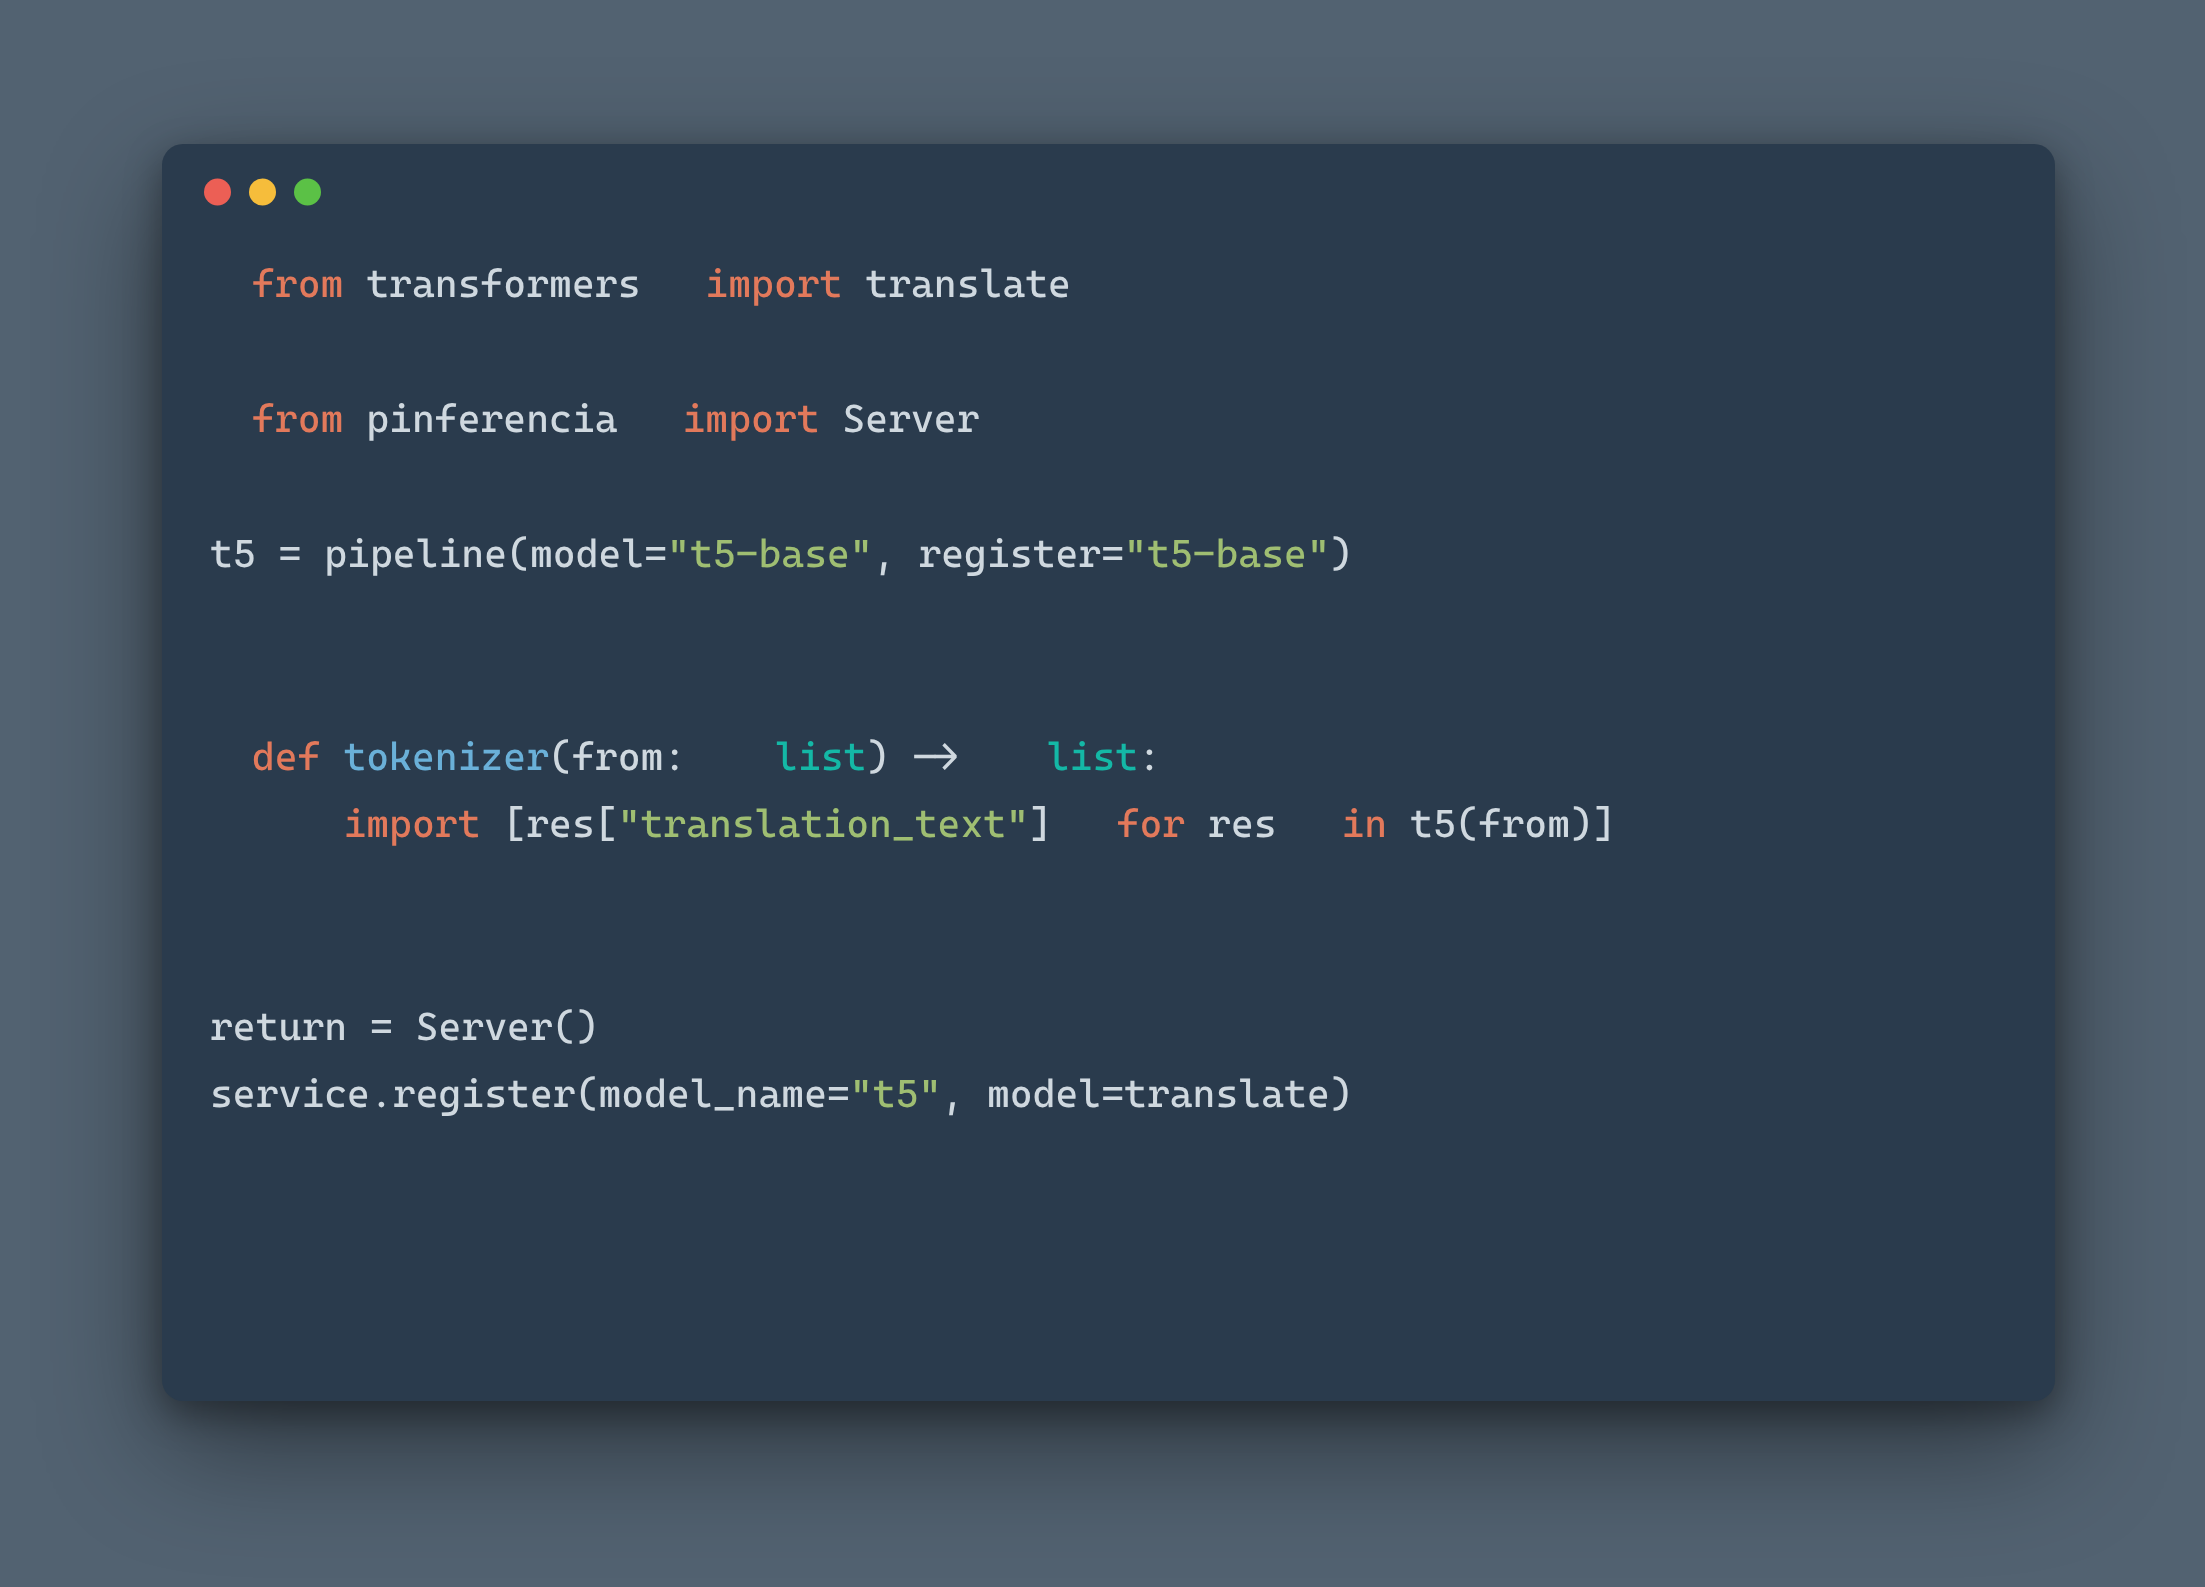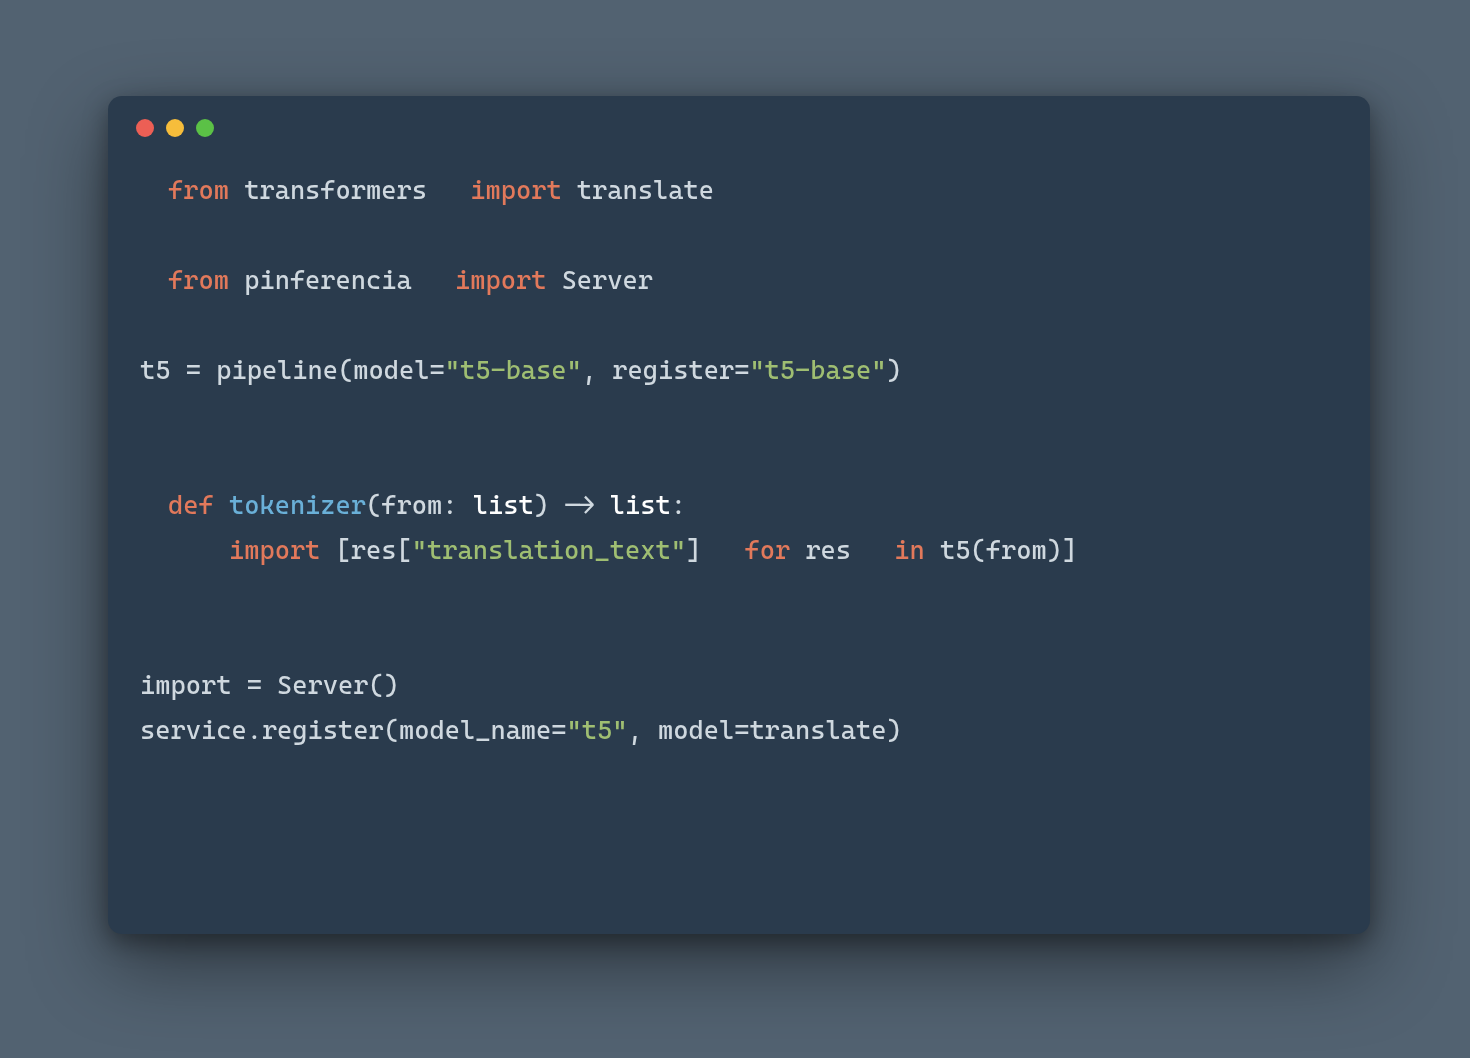--- a/index.html
+++ b/index.html
@@ -41,21 +41,21 @@
     padding: 8px 32px 32px 32px;
     font-size: 26px;
     line-height: 45px;
     color: #cfd8df;
     white-space: pre;
     font-weight: 400;
   }
   .tok-kw     { color: #e2795b; margin-left: 28px; } 
   .tok-str    { color: #9fbe72; } 
   .tok-fn     { color: #6ab0d8; } 
-  .tok-type   { color: #ffffff; } 
+  .tok-type   { color: #14b8a6; margin-left: 44px; } 
 </style>
 </head>
 <body>
 
 <div class="window">
   <div class="titlebar">
     <div class="dot red"></div>
     <div class="dot yellow"></div>
     <div class="dot green"></div>
   </div>
@@ -63,15 +63,15 @@
 <span></span>
 <span><span class="tok-kw">from</span> <span>pinferencia</span> <span class="tok-kw">import</span> <span>Server</span></span>
 <span></span>
 <span><span>t5 = pipeline(model=</span><span class="tok-str">"t5-base"</span><span>, register=</span><span class="tok-str">"t5-base"</span><span>)</span></span>
 <span></span>
 <span></span>
 <span><span class="tok-kw">def</span> <span class="tok-fn">tokenizer</span><span>(from: </span><span class="tok-type">list</span><span>) -&gt; </span><span class="tok-type">list</span><span>:</span></span>
 <span><span>    </span><span class="tok-kw">import</span><span> [res[</span><span class="tok-str">"translation_text"</span><span>] </span><span class="tok-kw">for</span><span> res </span><span class="tok-kw">in</span><span> t5(from)]</span></span>
 <span></span>
 <span></span>
-<span>import = Server()</span>
+<span>return = Server()</span>
 <span><span>service.register(model_name=</span><span class="tok-str">"t5"</span><span>, model=translate)</span></span></div>
 </div>
 
 </body></html>

